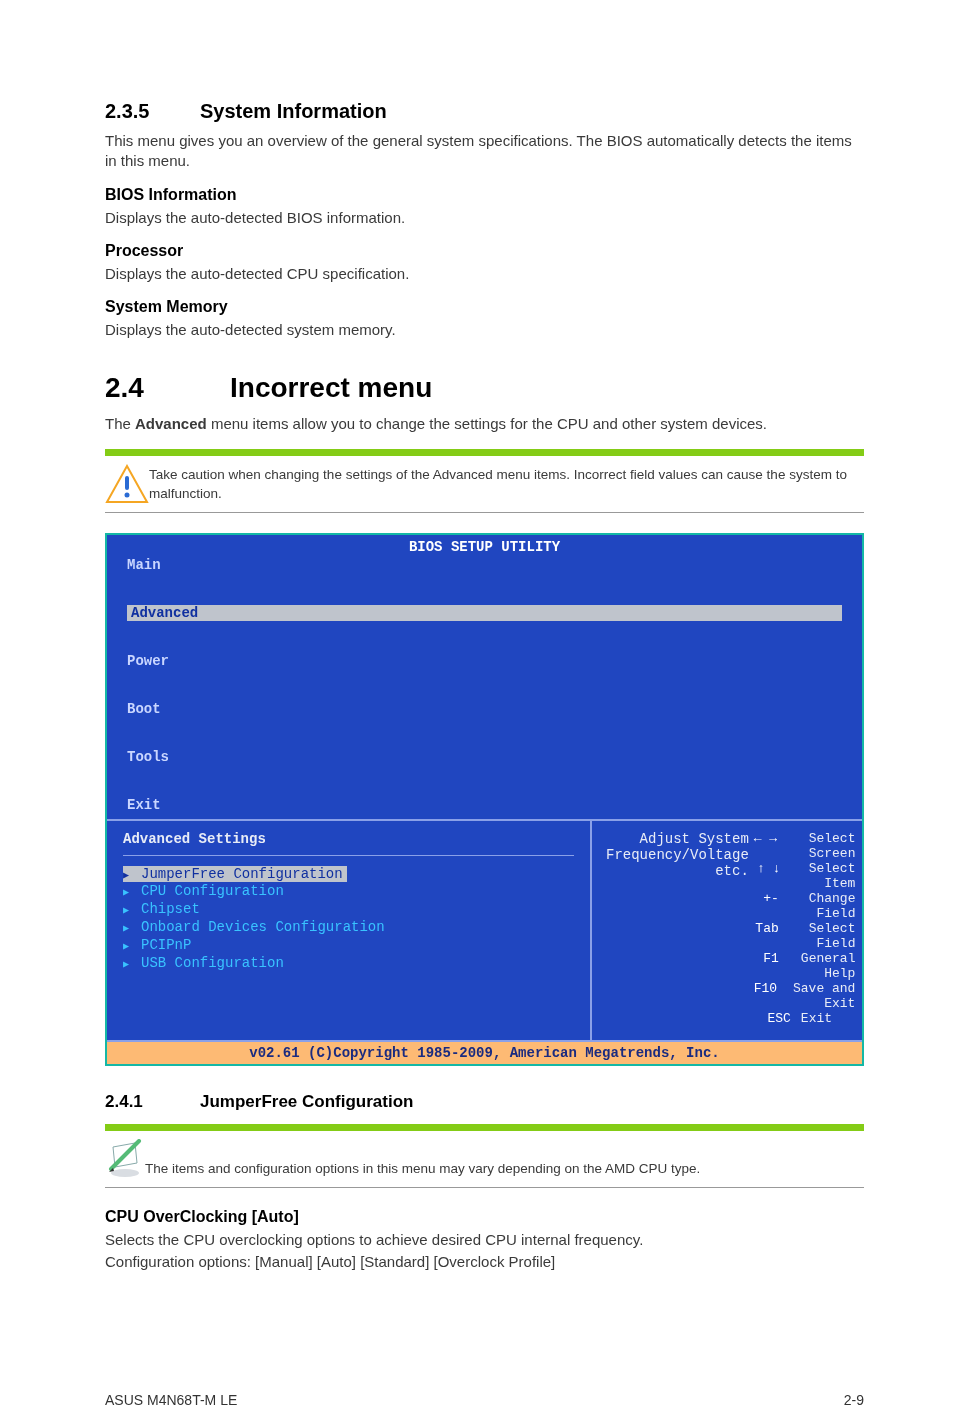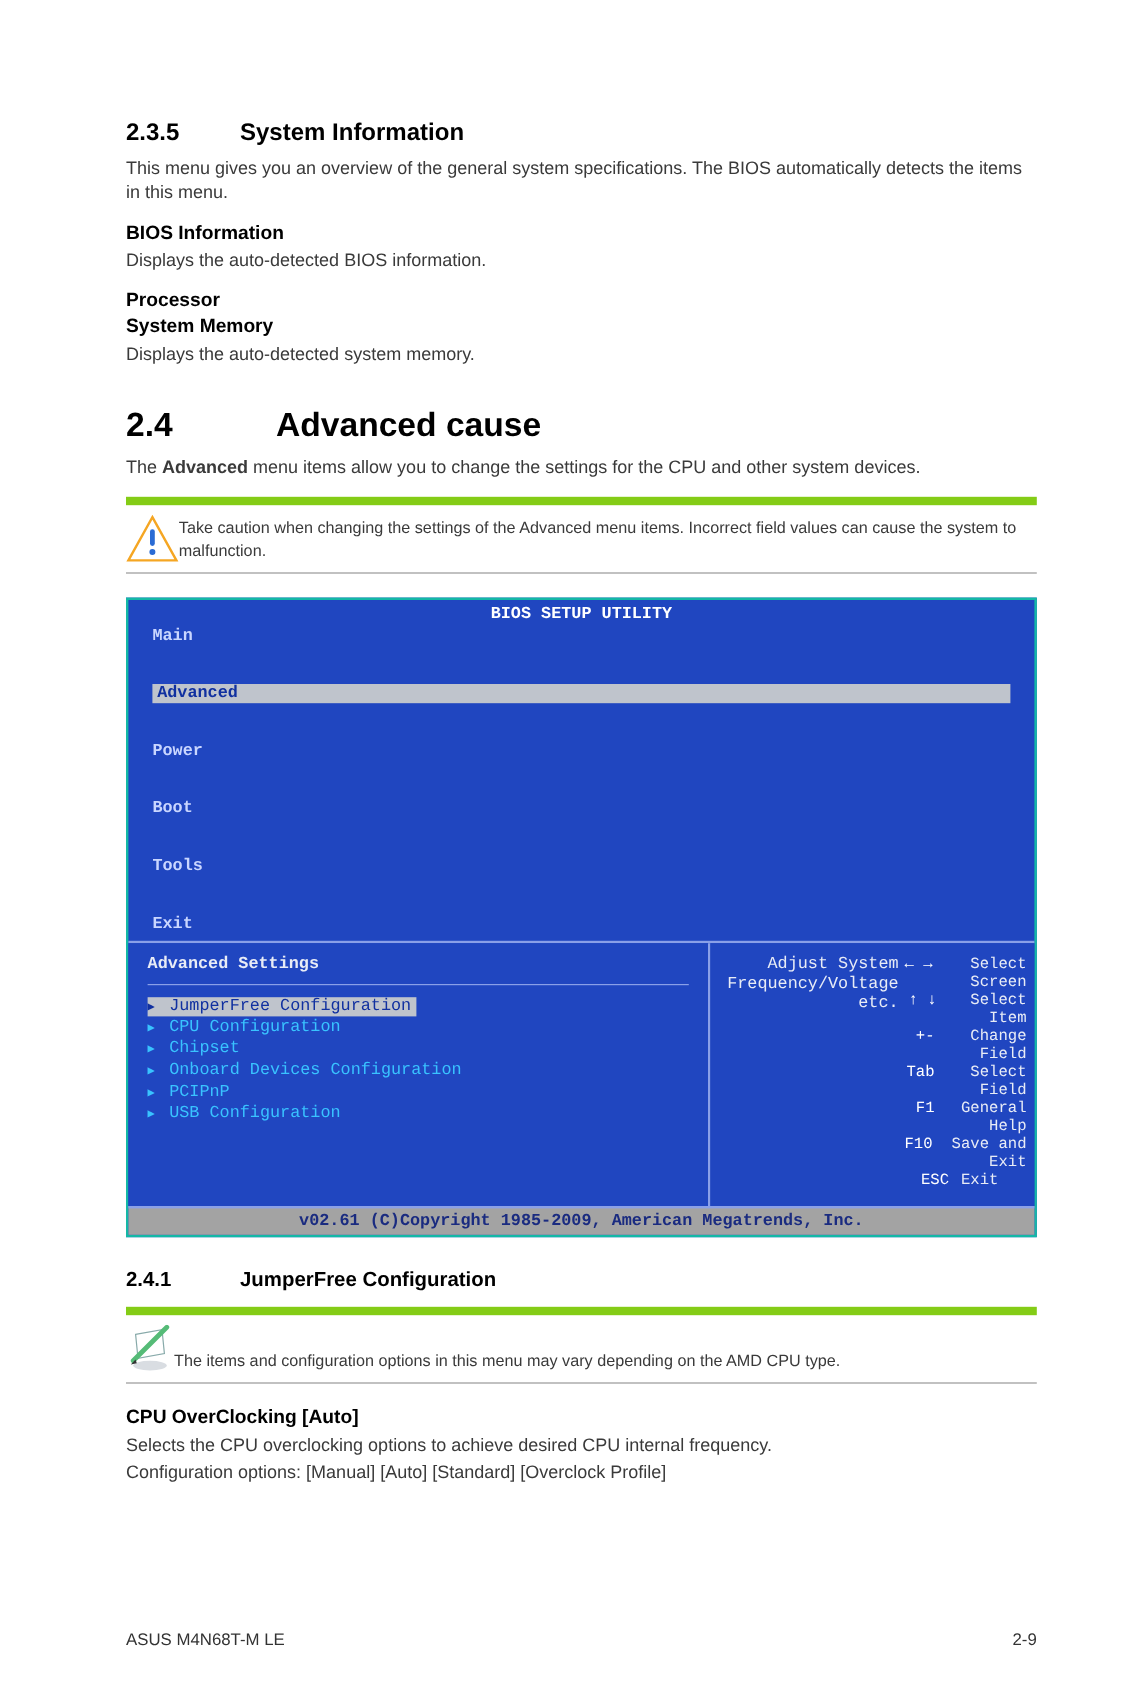--- a/index.html
+++ b/index.html
@@ -28,46 +28,47 @@
   .bios-list li::before { content:"\25B6"; color:#39c3ff; font-size:10px; display:inline-block; width:18px; }
   .bios-list li.sel { background:#bfc4cc; color:#1030a0; display:inline-block; padding:0 4px 0 0; }
   .bios-list li.sel::before { color:#1030a0; }
   .bios-right { width:270px; background:#2046c0; padding:10px 14px 14px 14px; display:flex; flex-direction:row; justify-content:space-between;text-align:right; }
   .bios-right .help { color:#e8ecf6; }
   .bios-keys { color:#e8ecf6; font-size:13px; }
   .bios-keys .row { display:flex; gap:10px; }
   .bios-keys .k { width:42px; color:#ffffff; }
   .bios-keys .arrows::before { content:"\2190\00a0\2192"; color:#fff; }
   .bios-keys .updn::before { content:"\2191\00a0\2193"; color:#fff; font-weight:bold; }
-  .bios-footer { background:#a3a3a3; color:#1a2b80; text-align:center; font-weight:bold; padding:3px 0; border-top:2px solid #8aa0e8; }
+  .bios-footer { background:#fdba74; color:#1a2b80; text-align:center; font-weight:bold; padding:3px 0; border-top:2px solid #8aa0e8; }
   h3.subsec { font-size: 17px; font-weight: bold; margin: 8px 0 12px 0; }
   h3.subsec .num { display:inline-block; width: 95px; }
   h3.cpuoc { font-size:16px; font-weight:bold; margin: 14px 0 4px 0; }
   .footer { margin-top: 120px; font-size:14px; color:#333; display:flex; justify-content:space-between; }
 </style>
 </head>
 <body>
 
 <div class="page">
 
   <h2 class="sec">
     <span class="num">2.3.5</span><span>System Information</span>
   </h2>
   <p class="body">This menu gives you an overview of the general system specifications. The BIOS automatically detects the items in this menu.</p>
 
   <h3 class="sub">BIOS Information</h3>
   <p class="body">Displays the auto-detected BIOS information.</p>
 
   <h3 class="sub">Processor</h3>
+  <p class="body">Displays the auto-detected CPU specification.</p>
 
   <h3 class="sub">System Memory</h3>
   <p class="body">Displays the auto-detected system memory.</p>
 
   <h1 class="major">
-    <span class="num">2.4</span><span>Advanced cause</span>
+    <span class="num">2.4</span><span>Incorrect menu</span>
   </h1>
   <p class="body">
     <span>The </span><b>Advanced</b><span> menu items allow you to change the settings for the CPU and other system devices.</span>
   </p>
 
   <div class="warnbox">
     <span class="warn-icon">
       <svg width="44" height="40" viewBox="0 0 44 40">
         <polygon points="22,2 42,38 2,38" fill="#fff" stroke="#f5a623" stroke-width="2"></polygon>
         <rect x="20" y="12" width="4" height="14" rx="2" fill="#2a6bd4"></rect>

